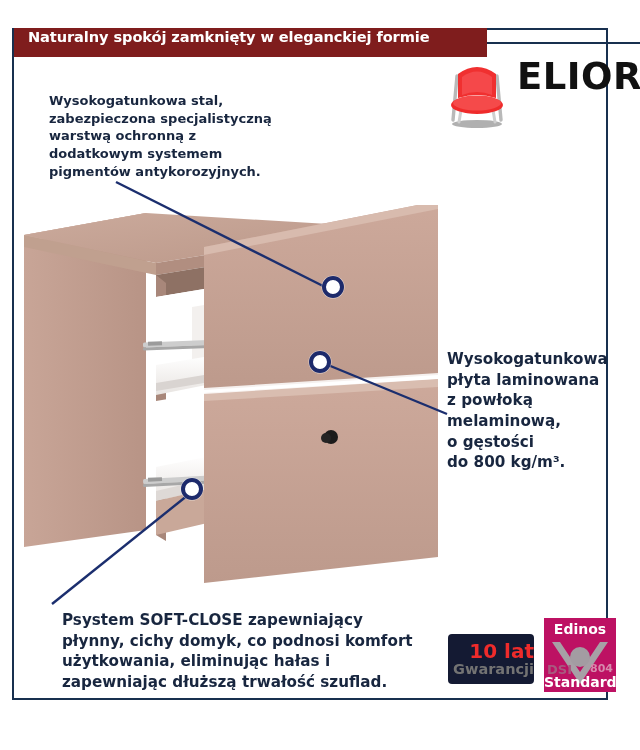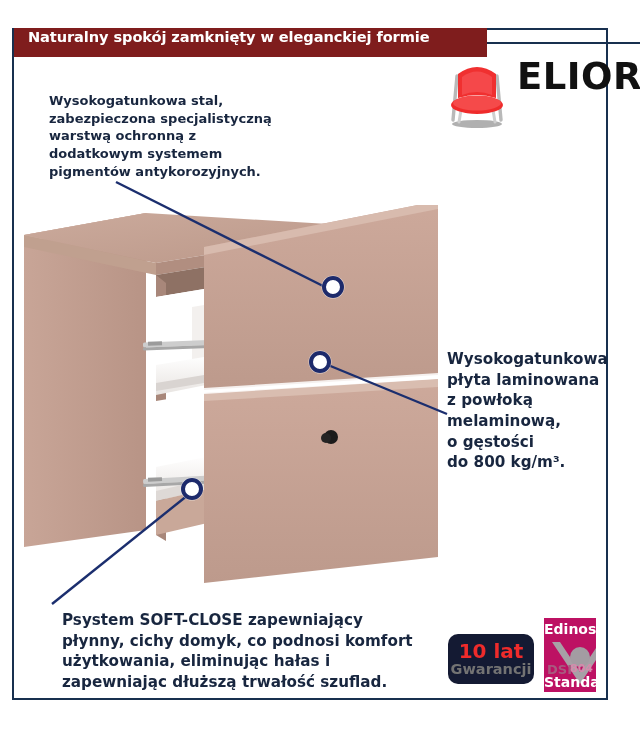--- a/index.html
+++ b/index.html
@@ -140,44 +140,44 @@
     height: 76px;
     z-index: 7;
   }
   #badge-warranty {
     position: absolute;
     left: 0px;
     top: 16px;
     width: 86px;
     height: 50px;
     background: #141a33;
-    border-radius: 10px;
+    border-radius: 4px;
     display: flex;
     flex-direction: column;
-    align-items: center;
+    align-items: flex-end;
     justify-content: center;
   }
   #badge-warranty-years {
     color: #ef2b2b;
     font-size: 20px;
     font-weight: bold;
     line-height: 1;
     margin-bottom: 1px;
   }
   #badge-warranty-label {
     color: #737373;
     font-size: 14.5px;
     font-weight: bold;
     line-height: 1;
   }
   #badge-edinos {
     position: absolute;
     left: 96px;
     top: 0px;
-    width: 52px;
+    width: 72px;
     height: 74px;
     background: #bd1163;
     overflow: hidden;
   }
   #badge-edinos-top {
     position: absolute;
     top: 3px; left: 0; right: 0;
     text-align: center;
     color: #ffffff;
     font-size: 14px;

